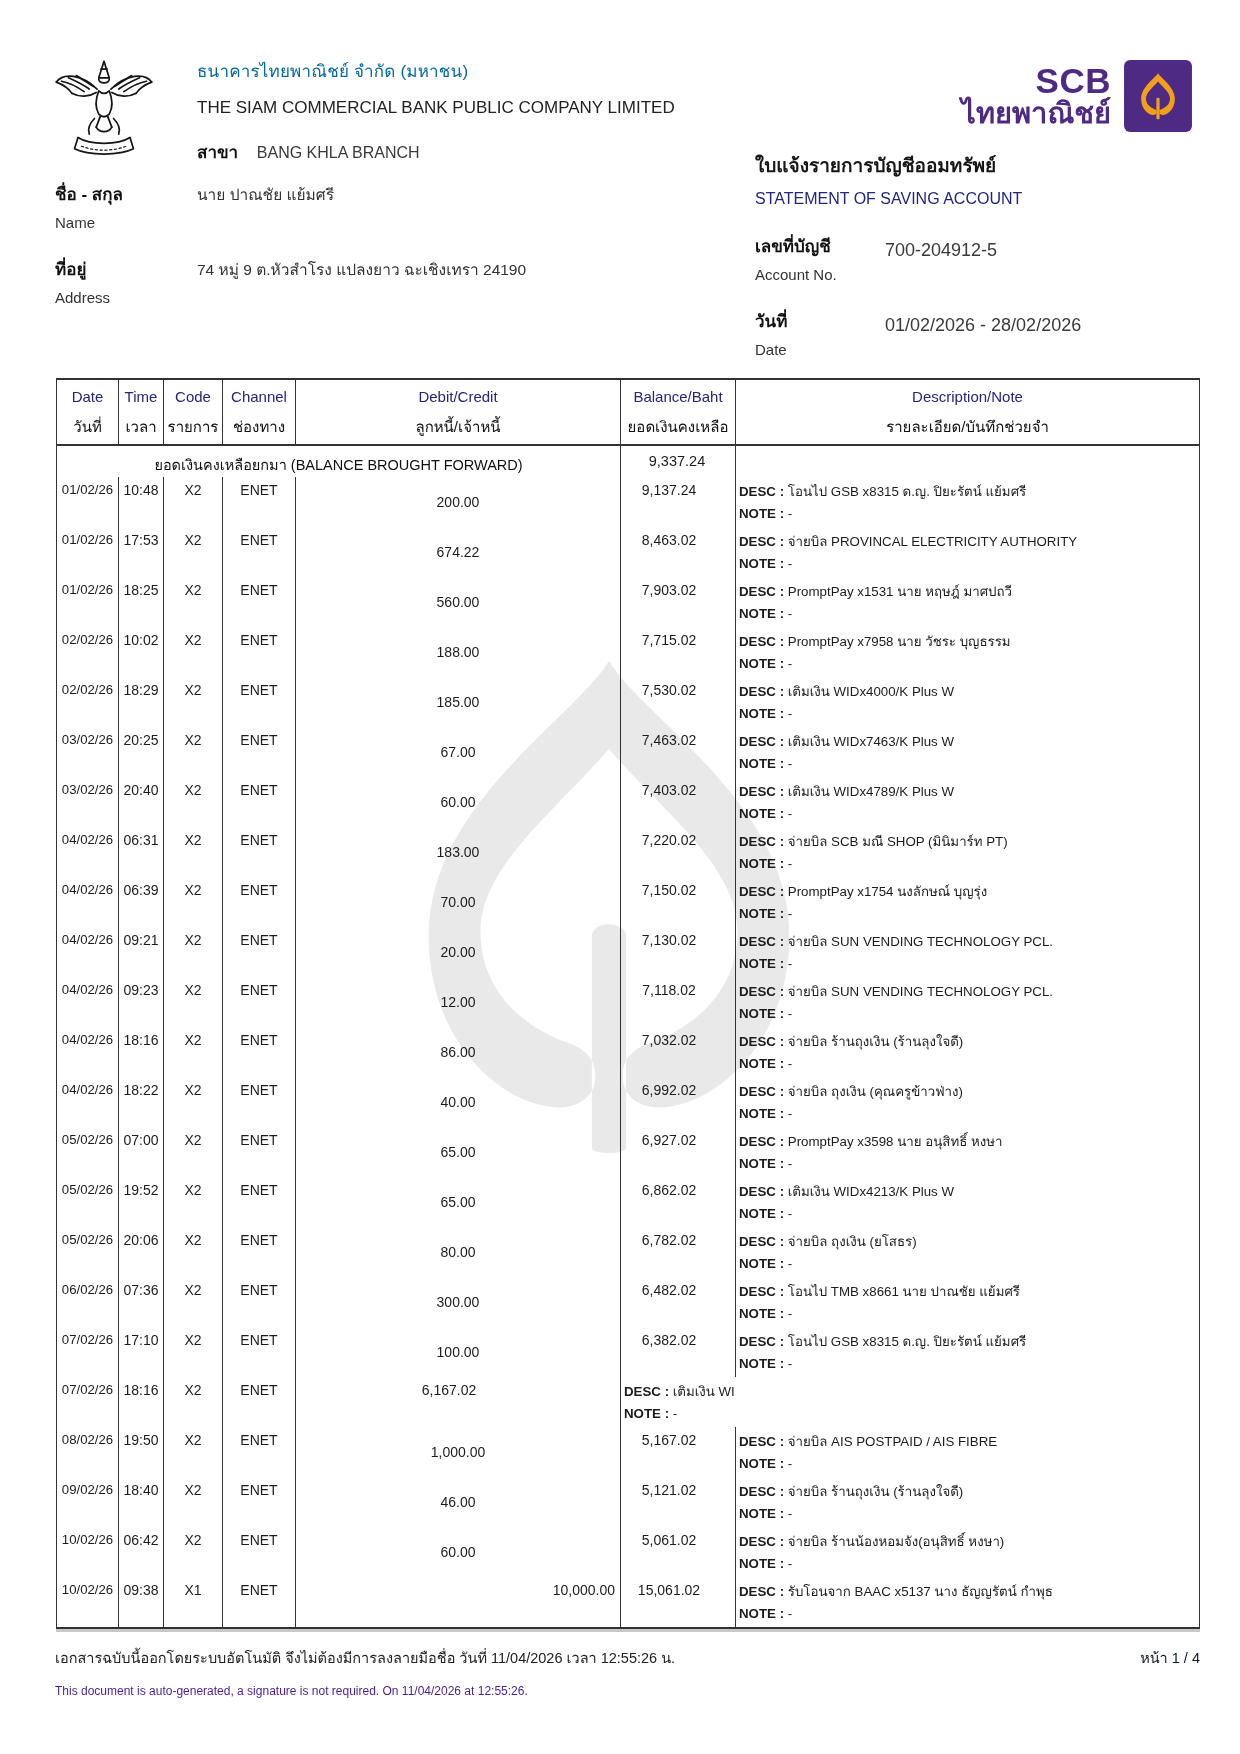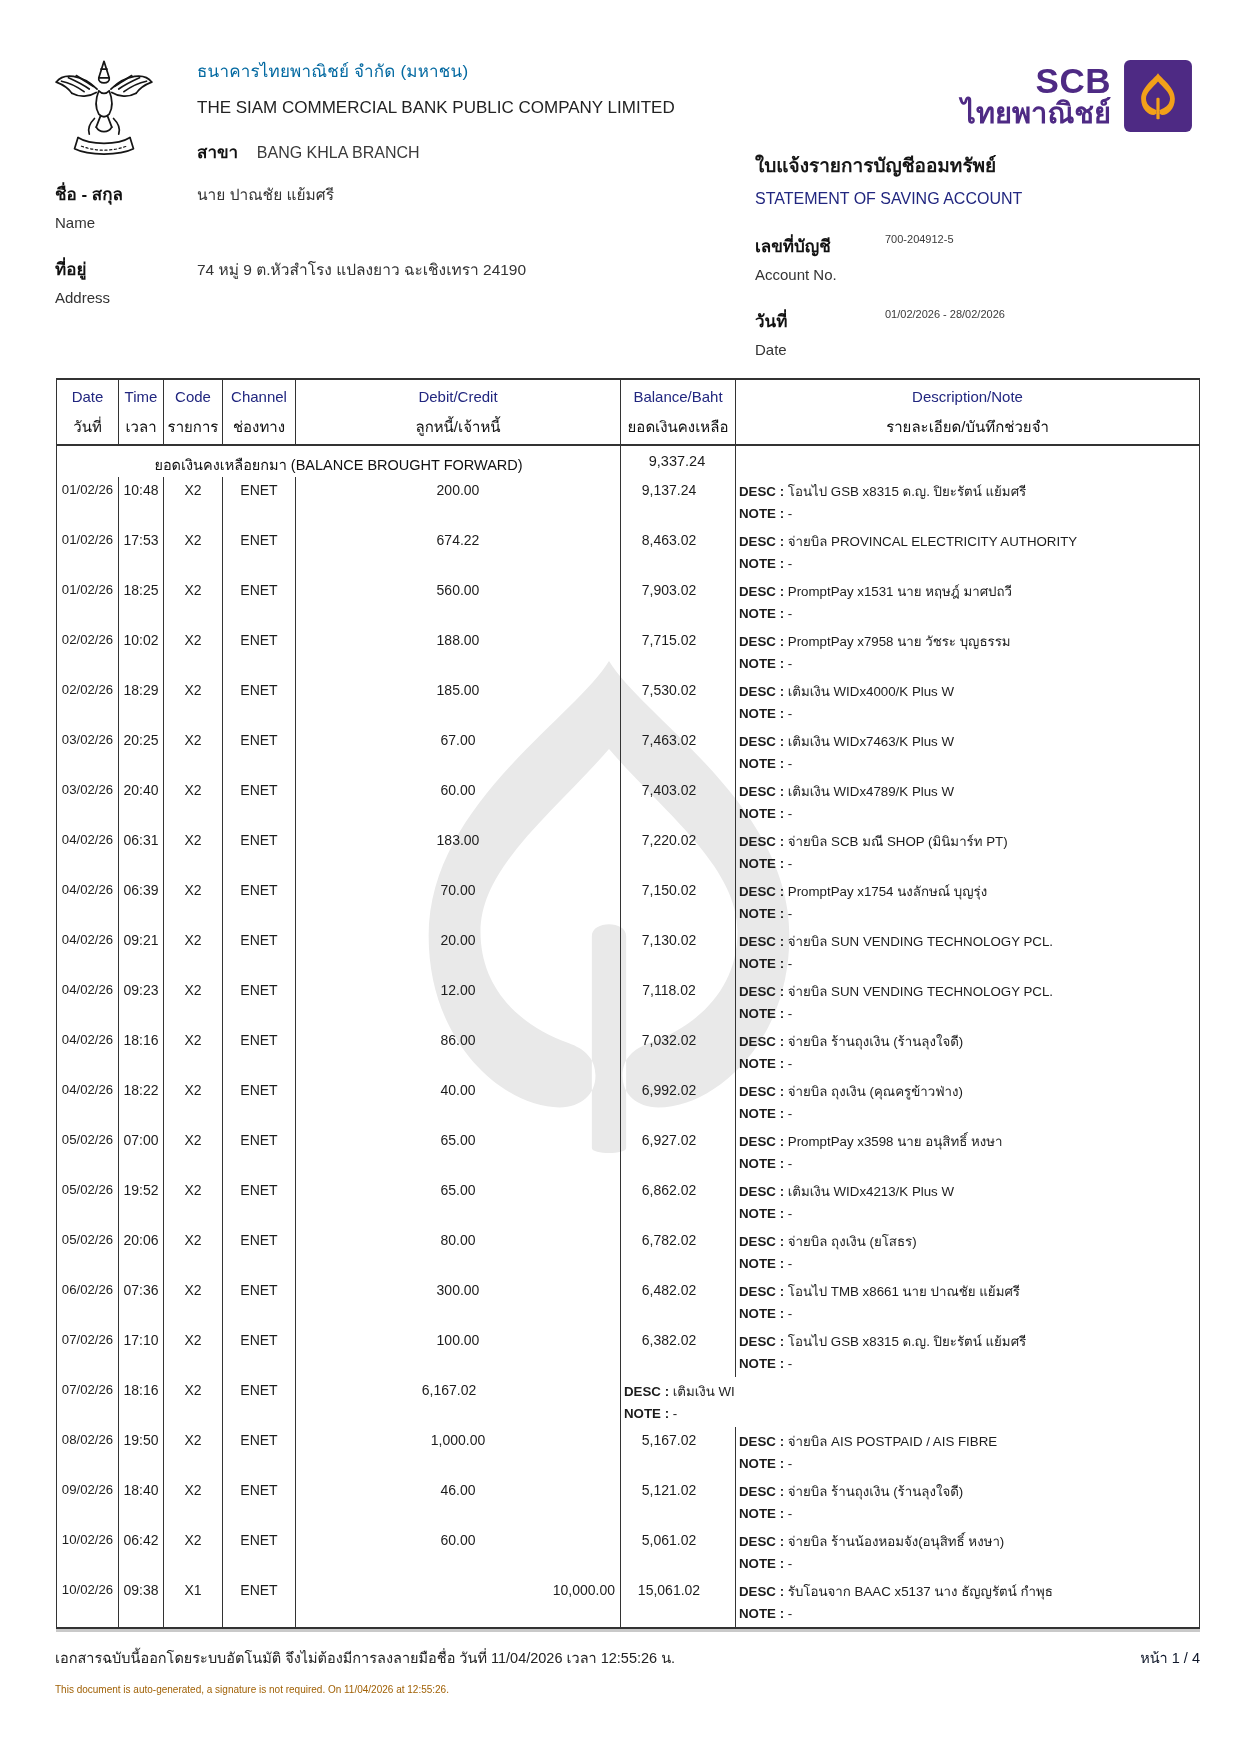--- a/index.html
+++ b/index.html
@@ -21,21 +21,21 @@
   .scb-word-top { font-size:35px; font-weight:bold; color:#4e2a84; letter-spacing:.5px; }
   .scb-word-bottom { font-size:29px; font-weight:bold; color:#4e2a84; }
   .scb-mark { width:68px; height:72px; }
 
   .stmt-block { position:absolute; left:755px; top:150px; width:450px; }
   .stmt-title-th { font-size:19px; font-weight:bold; color:#161616; }
   .stmt-title-en { font-size:16px; color:#21267f; margin-top:10px; }
   .stmt-row { position:relative; margin-top:24px; }
   .stmt-label-th { font-size:17px; font-weight:bold; color:#111; }
   .stmt-label-en { font-size:15px; color:#333; margin-top:7px; }
-  .stmt-value { position:absolute; left:130px; top:1px; font-size:11px; color:#3a3a3a; }
+  .stmt-value { position:absolute; left:130px; top:8px; font-size:18px; color:#3a3a3a; }
 
   .who-block { position:absolute; left:55px; top:180px; }
   .who-row { position:relative; margin-bottom:24px; }
   .who-label-th { font-size:17px; font-weight:bold; color:#111; }
   .who-label-en { font-size:15px; color:#333; margin-top:7px; }
   .who-value { position:absolute; left:142px; top:2px; font-size:15.5px; color:#333; white-space:nowrap; }
 
   
   .watermark { position:absolute; left:368px; top:652px; width:482px; height:505px; z-index:0; }
 
@@ -52,31 +52,31 @@
   .h-th { font-size:15px; color:#111; margin-top:10px; }
 
   .bbf-row { height:31px; }
   .bbf-label { text-align:center; font-size:14.5px; color:#111; padding-top:7px; }
   .bbf-bal { text-align:center; font-size:14.5px; padding:7px 2px 0 0; }
 
   .trow { height:50px; }
   .trow .c { font-size:14px; color:#1c1c1c; text-align:center; padding-top:5px; }
   .trow .c.date { font-size:13.2px; padding-left:1px; padding-right:1px; }
   .trow .c.amt { position:relative; }
-  .trow .debit { display:block; width:100%; text-align:center; }
+  .trow .debit { display:block; width:100%; text-align:center;margin-top:12px; }
   .trow .credit { position:absolute; right:5px; top:5px; }
   .trow .c.bal { text-align:center; padding-right:18px; }
   .trow .c.desc { text-align:left; padding:4px 2px 0 3px; }
   .dline { font-size:13.3px; line-height:1.62; color:#1c1c1c; white-space:nowrap; overflow:hidden; }
   .pfx { font-weight:bold; }
 
   
   .foot-th { position:absolute; left:55px; top:1646px; font-size:14.5px; color:#222; }
   .foot-page { position:absolute; right:40px; top:1646px; font-size:14.5px; color:#0f172a; }
-  .foot-en { position:absolute; left:55px; top:1684px; font-size:10px; color:#a16207; }
+  .foot-en { position:absolute; left:55px; top:1684px; font-size:12px; color:#4c1d95; }
 </style>
 </head>
 <body>
 
 <div class="page">
 
   <svg class="garuda" viewBox="0 0 120 125">
     <g stroke="#161616" fill="none" stroke-width="2" stroke-linecap="round" stroke-linejoin="round">
       <path d="M60 4 L54 23 L66 23 Z"></path>
         <path d="M56.5 13 L63.5 13"></path>

